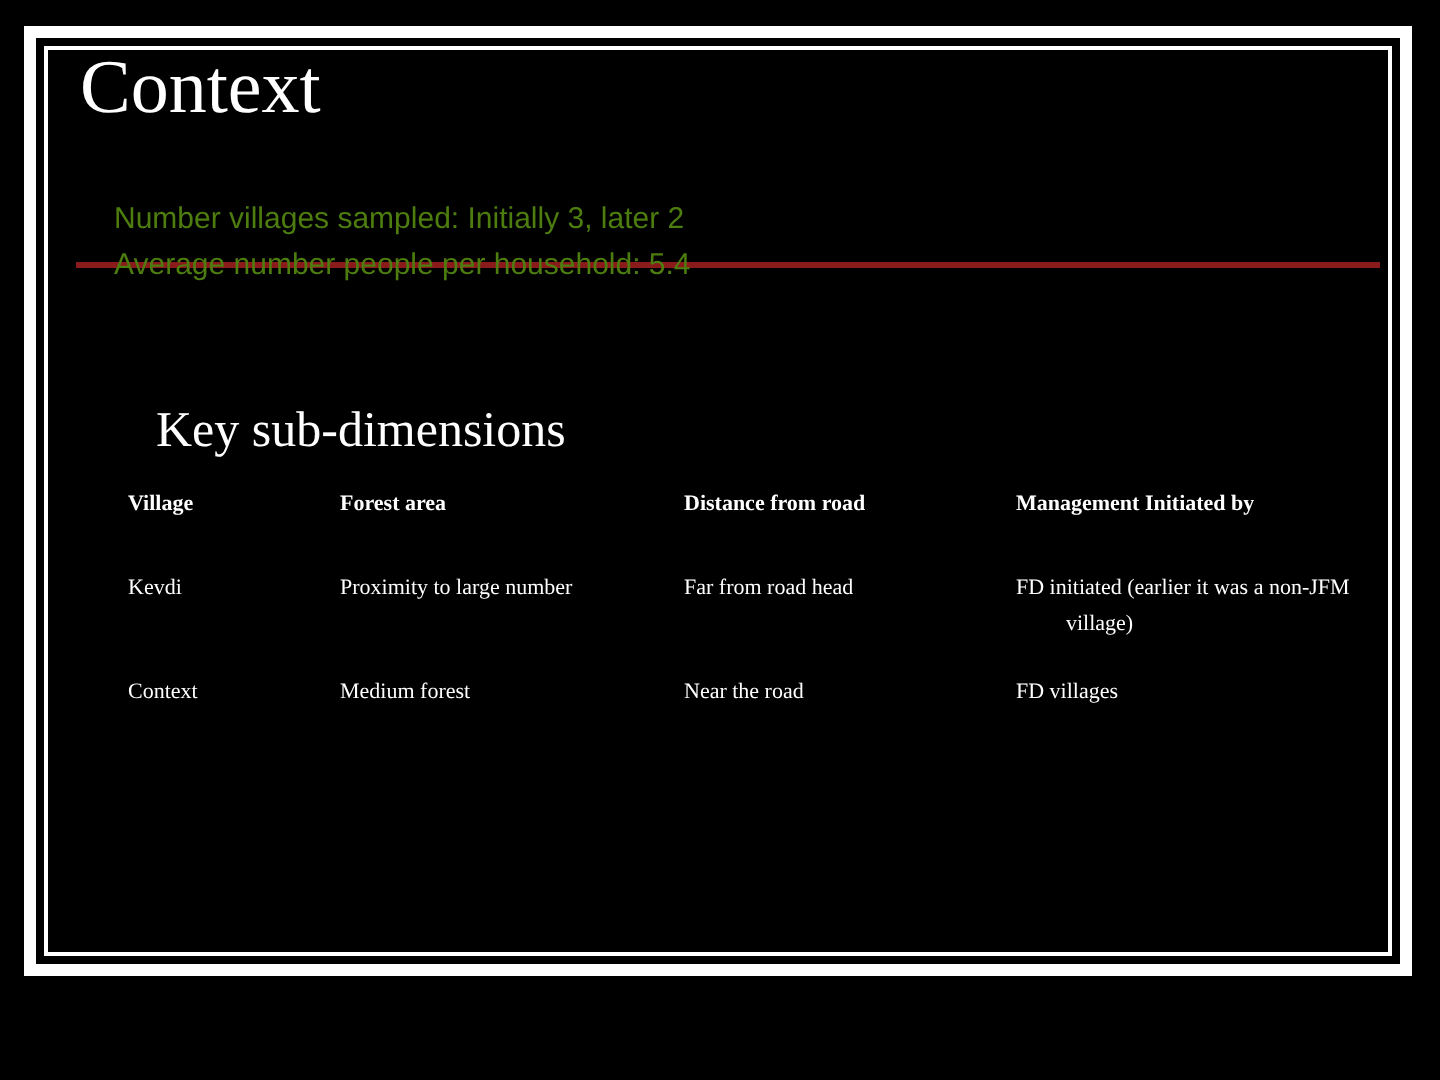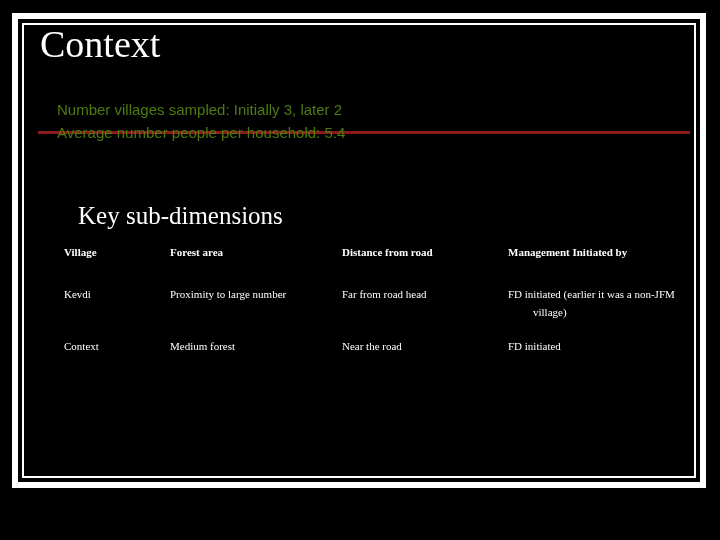--- a/index.html
+++ b/index.html
@@ -167,18 +167,18 @@
       <tr>
         <td>Kevdi</td>
         <td>Proximity to large number</td>
         <td>Far from road head</td>
         <td>FD initiated (earlier it was a non-JFM village)</td>
       </tr>
       <tr class="spaced-row">
         <td>Context</td>
         <td>Medium forest</td>
         <td>Near the road</td>
-        <td>FD initiated</td>
+        <td>FD villages</td>
       </tr>
     </tbody>
   </table>
 
 </div>
 
 </body></html>

